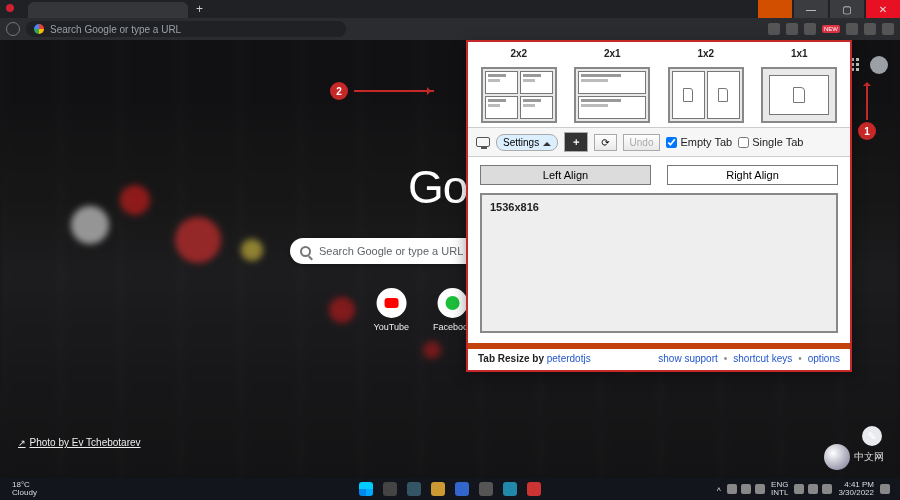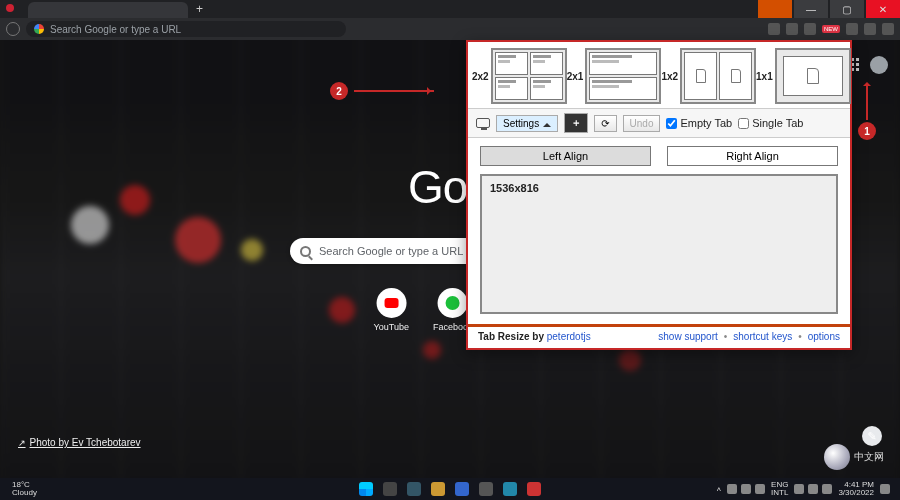--- a/index.html
+++ b/index.html
@@ -86,53 +86,53 @@
   .anno2{top:82px; left:330px;}
   .anno2 .arrow{width:80px; margin-left:6px;}
 
   
   .popup{
     position:absolute; top:40px; right:48px; width:386px; background:#fff;
     border:2px solid #c62828; z-index:40; font-size:11px; color:#222;
     box-shadow:0 4px 14px rgba(0,0,0,.4);
   }
   .grid-row{display:flex; justify-content:space-around; padding:6px 4px 4px;}
-  .gopt{display:flex; align-items:center; gap:2px;}
+  .gopt{display:flex; flex-direction:column; align-items:center; gap:8px;}
   .gopt .lbl{font-size:10px; font-weight:bold;}
   .tile{width:76px;height:56px;border:2px solid #888;background:#e9e9e9; position:relative;}
   .t2x2{display:grid;grid-template:1fr 1fr/1fr 1fr; gap:2px; padding:2px;}
   .t2x1{display:grid;grid-template:1fr 1fr/1fr; gap:2px; padding:2px;}
   .t1x2{display:grid;grid-template:1fr/1fr 1fr; gap:2px; padding:2px;}
   .t1x1{display:grid;grid-template:1fr/1fr; padding:6px;}
   .cell{background:#fff;border:1px solid #777; position:relative;}
   .cell::before{content:"";position:absolute;left:2px;top:2px;width:60%;height:3px;background:#999;}
   .cell::after{content:"";position:absolute;left:2px;top:7px;width:40%;height:3px;background:#bbb;}
   .t1x1 .cell::before,.t1x1 .cell::after{display:none;}
   .t1x1 .cell{display:flex;align-items:center;justify-content:center;}
   .t1x1 .cell i{width:12px;height:16px;border:1px solid #777;border-top-right-radius:4px;}
   .t1x2 .cell::before,.t1x2 .cell::after{display:none;}
   .t1x2 .cell{display:flex;align-items:center;justify-content:center;}
   .t1x2 .cell i{width:10px;height:14px;border:1px solid #777;border-top-right-radius:3px;}
 
   .toolbar{display:flex; align-items:center; gap:6px; padding:4px 8px; border-top:1px solid #ccc; border-bottom:1px solid #ccc; background:#f6f6f6;}
   .tb-btn{border:1px solid #aaa; background:linear-gradient(#fff,#e8e8e8); padding:2px 6px; font-size:10px; display:flex; align-items:center; gap:4px; cursor:pointer;}
-  .tb-set{background:#dbefff;}
+  .tb-set{background:#dbefff;border-radius:8px;}
   .tb-plus{background:#333;color:#fff;font-weight:bold;}
   .tb-refresh::before{content:"⟳";}
   .tb-undo{color:#aaa;}
   .chk{display:flex;align-items:center;gap:3px;}
   .chk input{width:11px;height:11px;}
 
   .align-row{display:flex; padding:8px 12px; gap:16px;}
   .align-row button{flex:1; border:1px solid #777; background:#f4f4f4; padding:3px 0; font-size:11px; cursor:pointer;}
   .align-row button.active{background:#dcdcdc;}
   .align-row button:last-child{background:#fff;}
 
   .resbox{margin:0 12px 10px; border:2px solid #888; height:140px; padding:6px 8px; font-size:11px; font-weight:bold; background:#eee;}
-  .credits{display:flex; justify-content:space-between; padding:4px 10px 6px; font-size:10px; border-top:3px solid #c2410c;}
+  .credits{display:flex; justify-content:space-between; padding:4px 10px 6px; font-size:10px; border-top:6px solid #c2410c;}
   .credits a{color:#2255cc; text-decoration:none;}
   .credits .links{display:flex; gap:6px; color:#888;}
 
   
   .taskbar{position:absolute; left:0;right:0;bottom:0; height:22px; background:rgba(20,22,30,.92); display:flex; align-items:center; padding:0 10px; color:#ddd; z-index:70;}
   .weather{display:flex; flex-direction:column; line-height:1; font-size:8px;}
   .weather-wrap{display:flex;align-items:center;gap:2px;}
   .centerapps{position:absolute; left:50%; transform:translateX(-50%); display:flex; gap:10px;}
   .centerapps span{width:14px;height:14px;border-radius:3px;}
   .winlogo{background:conic-gradient(#0cf 0 25%,#0af 0 50%,#08e 0 75%,#0cf 0);}

